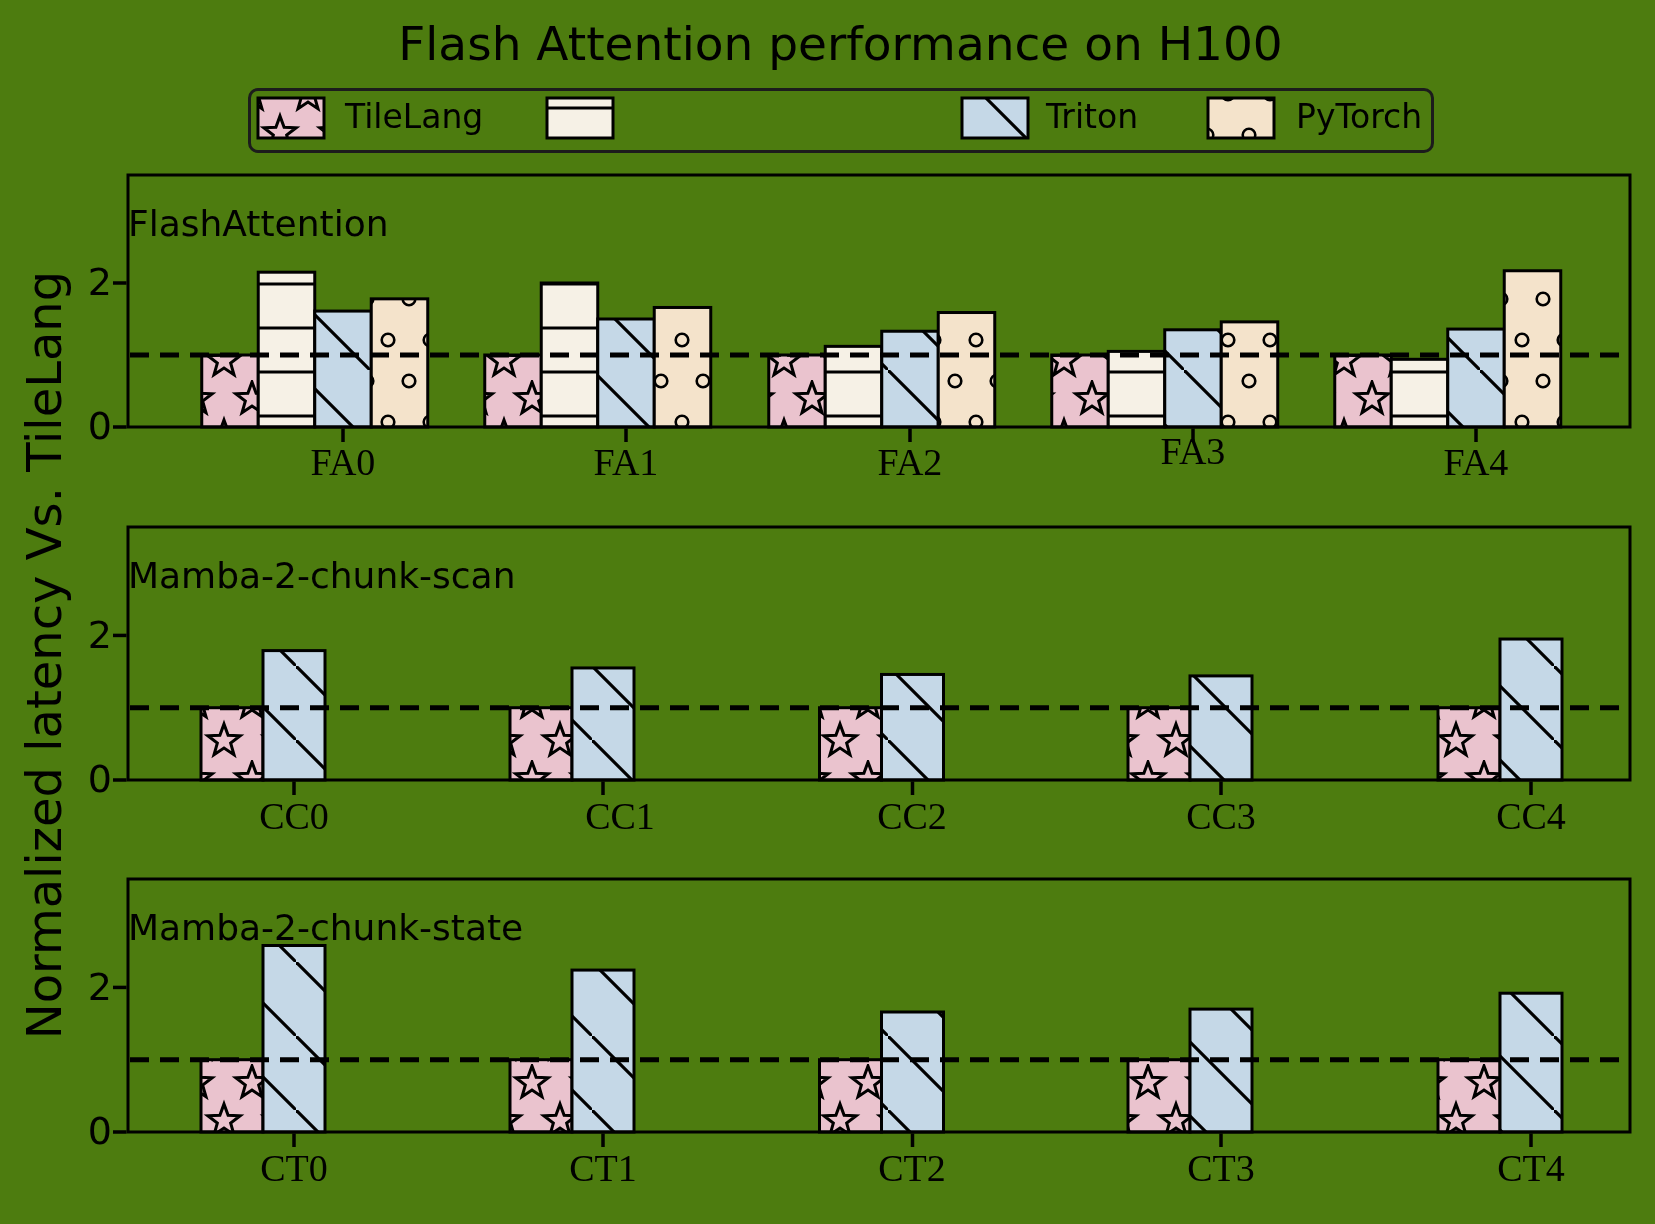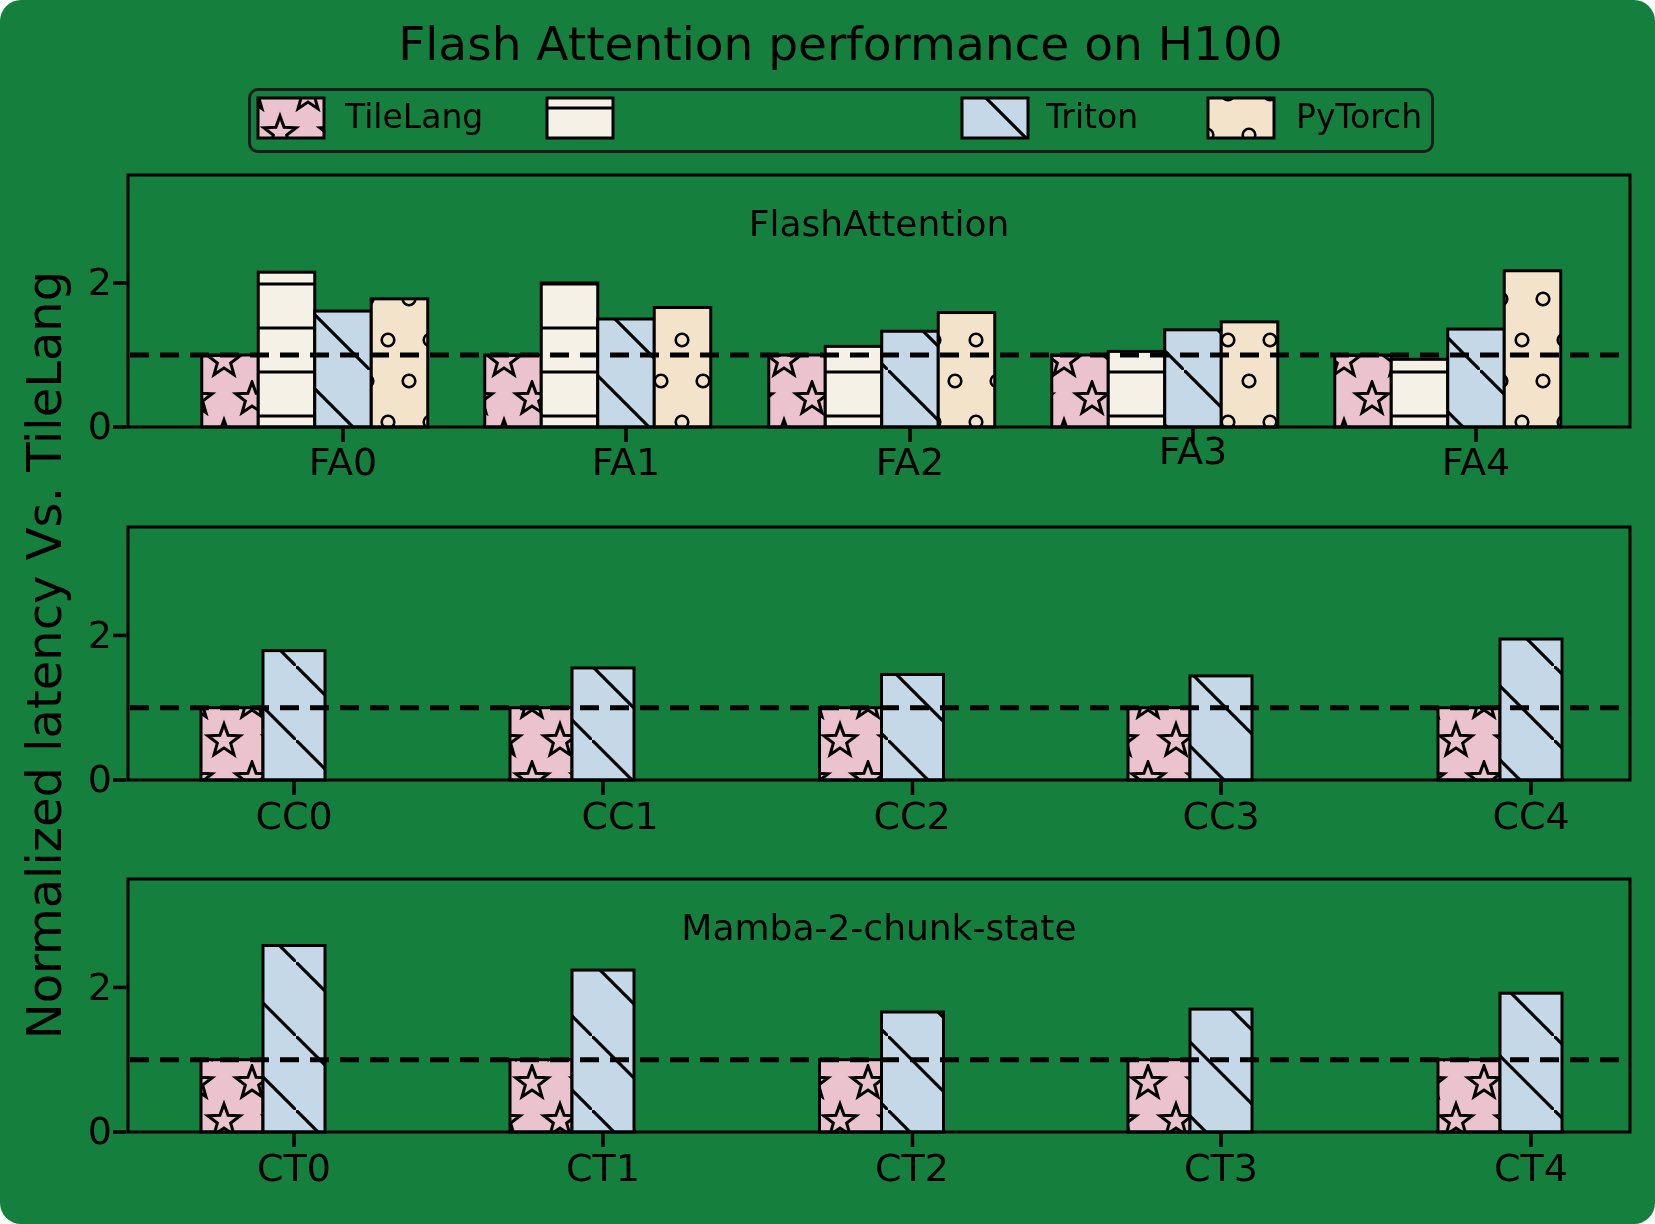--- a/index.html
+++ b/index.html
@@ -1,25 +1,25 @@
 <!DOCTYPE html>
 <html><head>
 <meta charset="utf-8">
 <style>
   html,body{margin:0;padding:0;background:#ffffff;}
   .figure{
-    position:relative;width:1655px;height:1224px;background:#15803d;
-    font-family:"DejaVu Sans","Liberation Sans",sans-serif;color:#000;overflow:hidden;border-radius:21px;
+    position:relative;width:1655px;height:1224px;background:#4d7c0f;
+    font-family:"DejaVu Sans","Liberation Sans",sans-serif;color:#000;overflow:hidden;
   }
   .abs{position:absolute;}
   .suptitle{left:0;right:0;top:16px;text-align:center;font-size:47px;padding-left:26px;letter-spacing:0px;}
   .legend-box{left:248px;top:88px;width:1180px;height:59px;border:3px solid #1c1c1c;border-radius:10px;background:transparent;}
   .legend-label{font-size:33px;top:97px;white-space:nowrap;}
-  .sub-title{left:128px;width:1502px;text-align:center;font-size:36px;}
-  .xtick{font-size:38px;transform:translateX(-50%);white-space:nowrap;}
+  .sub-title{left:128px;width:1502px;font-size:36px;}
+  .xtick{font-size:38px;transform:translateX(-50%);white-space:nowrap;font-family:Liberation Serif, serif;}
   .ytick{font-size:38px;width:60px;left:52px;text-align:right;}
   .ylabel{font-size:48px;top:655px;left:44px;transform:translate(-50%,-50%) rotate(-90deg);white-space:nowrap;}
   svg{display:block;}
 </style>
 </head>
 <body>
 
 <div class="figure">
 
   <svg class="abs" id="chart-canvas" width="1655" height="1224" style="left:0;top:0">
@@ -207,20 +207,21 @@
   <div class="abs suptitle">Flash Attention performance on H100</div>
 
   <div class="abs legend-box"></div>
   <span class="abs legend-label" style="left:345px">TileLang</span>
   <span class="abs legend-label" style="left:1046px">Triton</span>
   <span class="abs legend-label" style="left:1296px">PyTorch</span>
 
   <div class="abs ylabel">Normalized latency Vs. TileLang</div>
 
   <div class="abs sub-title" style="top:203px">FlashAttention</div>
+  <div class="abs sub-title" style="top:555px">Mamba-2-chunk-scan</div>
   <div class="abs sub-title" style="top:907px">Mamba-2-chunk-state</div>
 
   <span class="abs ytick" style="top:260px">2</span>
   <span class="abs ytick" style="top:404px">0</span>
   <span class="abs ytick" style="top:613px">2</span>
   <span class="abs ytick" style="top:757px">0</span>
   <span class="abs ytick" style="top:965px">2</span>
   <span class="abs ytick" style="top:1109px">0</span>
 
   <span class="abs xtick" style="left:343px;top:440px">FA0</span>

